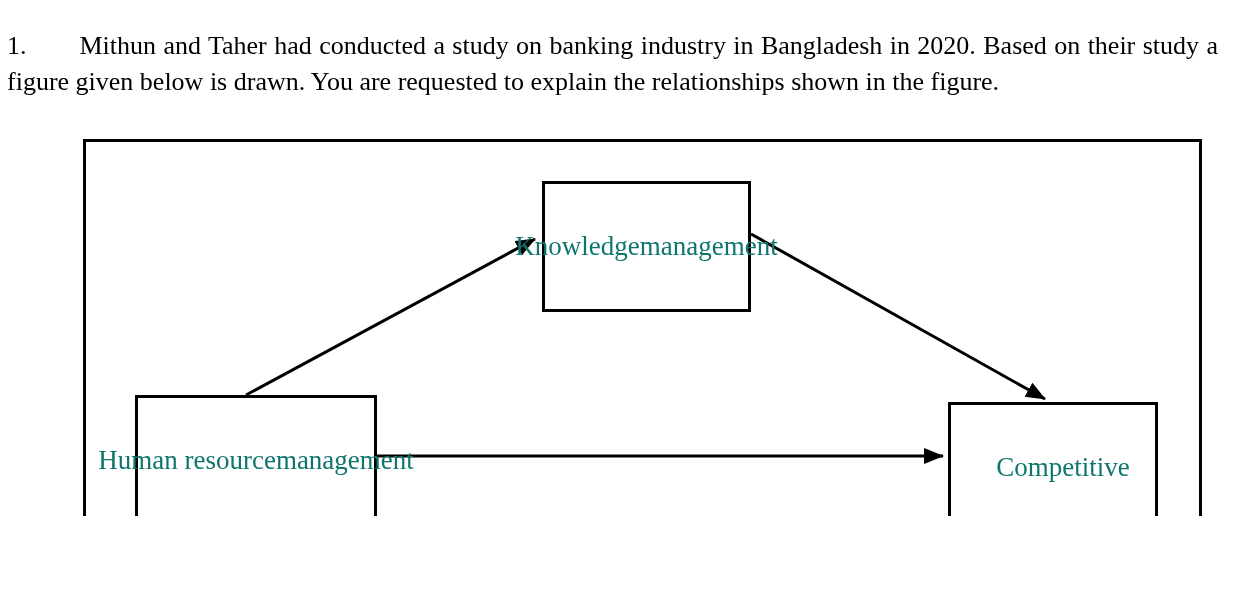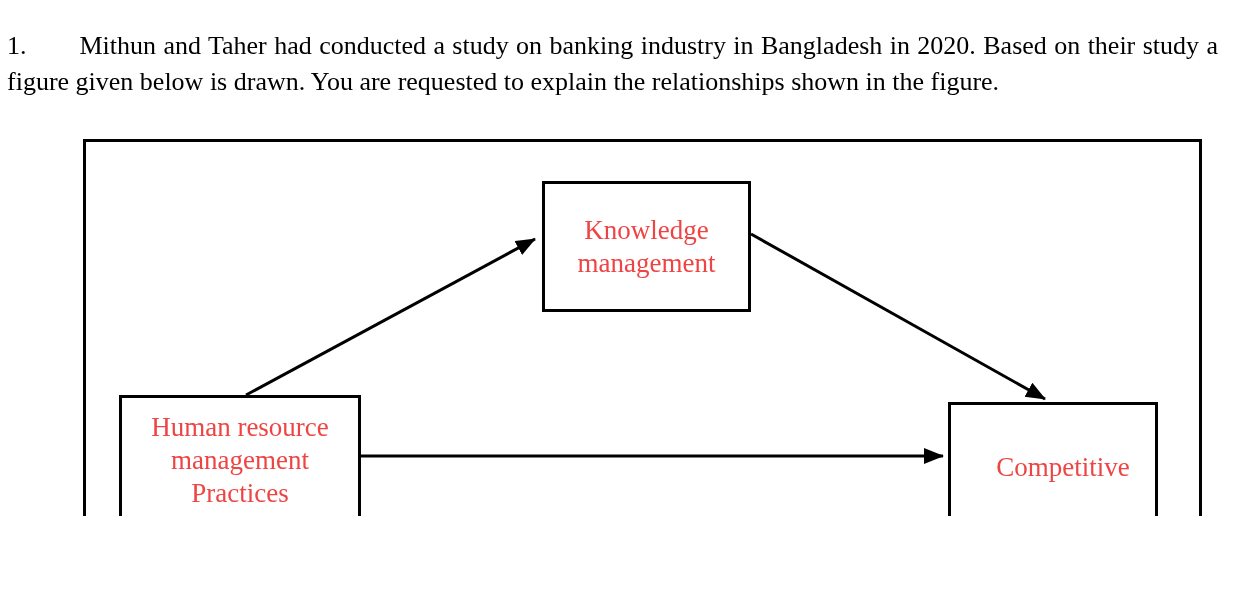--- a/index.html
+++ b/index.html
@@ -43,34 +43,34 @@
     top: 0;
     width: 1119px;
     height: 421px;
   }
   .node {
     position: absolute;
     box-sizing: border-box;
     border: 3px solid #000000;
     background: #ffffff;
     display: flex;
-    flex-direction: column;
+    flex-direction: row;
     align-items: center;
     justify-content: center;
     text-align: center;
     font-size: 27px;
     line-height: 33px;
-    color: #ef4444;
+    color: #0f766e;
   }
   .node .node-line {
     display: block;
     white-space: nowrap;
   }
   .node-km  { left: 459px; top: 42px;  width: 209px; height: 131px; }
-  .node-hrm { left: 36px;  top: 256px; width: 242px; height: 131px; }
+  .node-hrm { left: 52px;  top: 256px; width: 242px; height: 131px; }
   .node-ca  { left: 865px; top: 263px; width: 210px; height: 130px; padding-left: 20px; }
 </style>
 </head>
 <body>
 
 <div class="page">
 
   <p class="question"><span>1.</span><span class="tab"></span><span>Mithun and Taher had conducted a study on banking industry in Bangladesh in 2020. Based on their study a figure given below is drawn. You are requested to explain the relationships shown in the figure.</span></p>
 
   <div class="figure">
@@ -88,21 +88,20 @@
     </svg>
 
     <div class="node node-km">
       <span class="node-line">Knowledge</span>
       <span class="node-line">management</span>
     </div>
 
     <div class="node node-hrm">
       <span class="node-line">Human resource</span>
       <span class="node-line">management</span>
-      <span class="node-line">Practices</span>
     </div>
 
     <div class="node node-ca">
       <span class="node-line">Competitive</span>
     </div>
 
   </div>
 
 </div>
 

